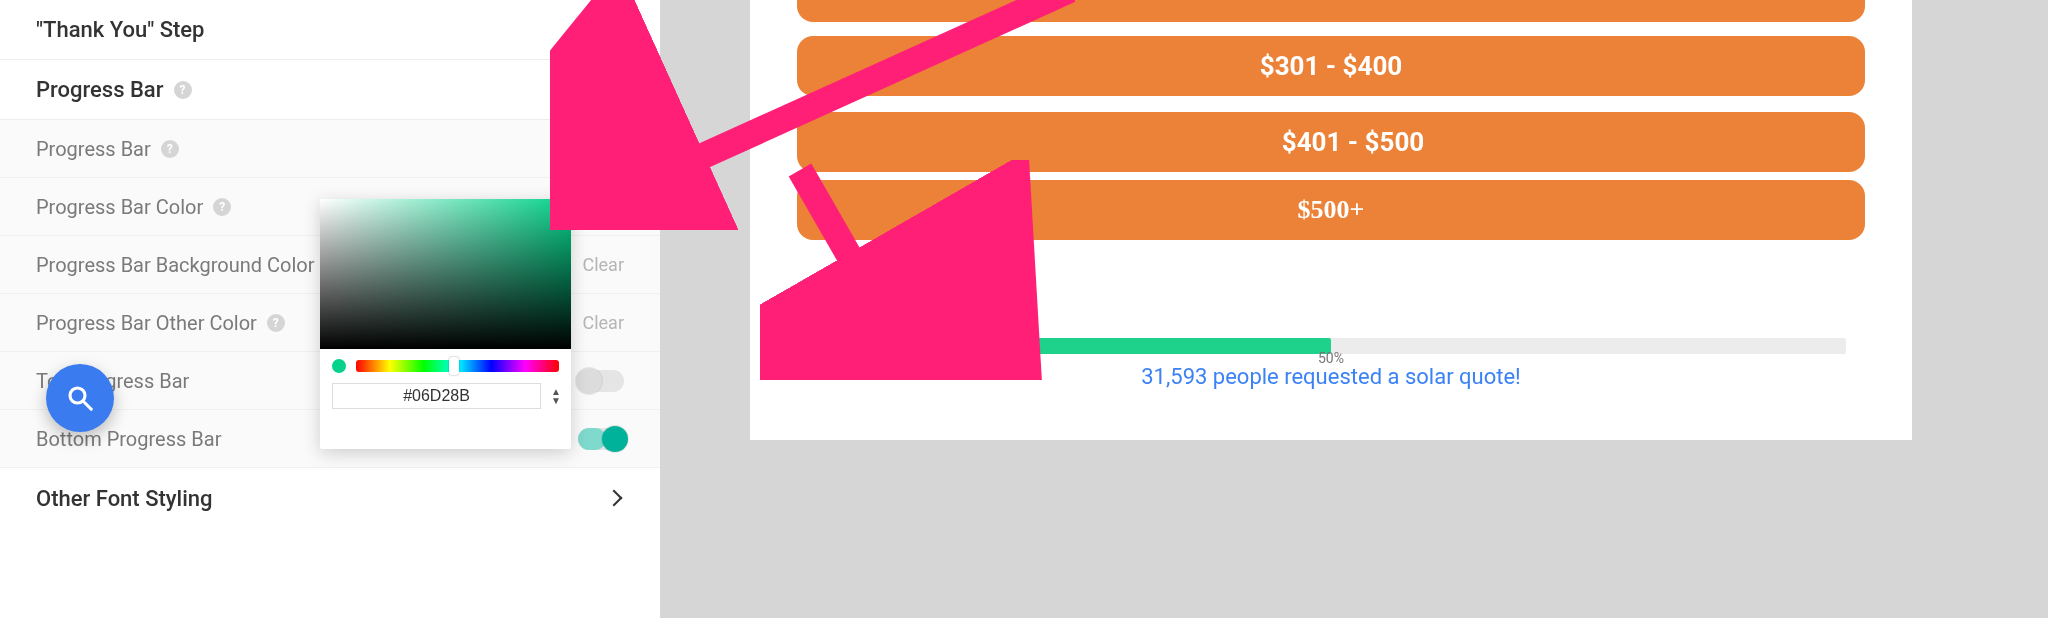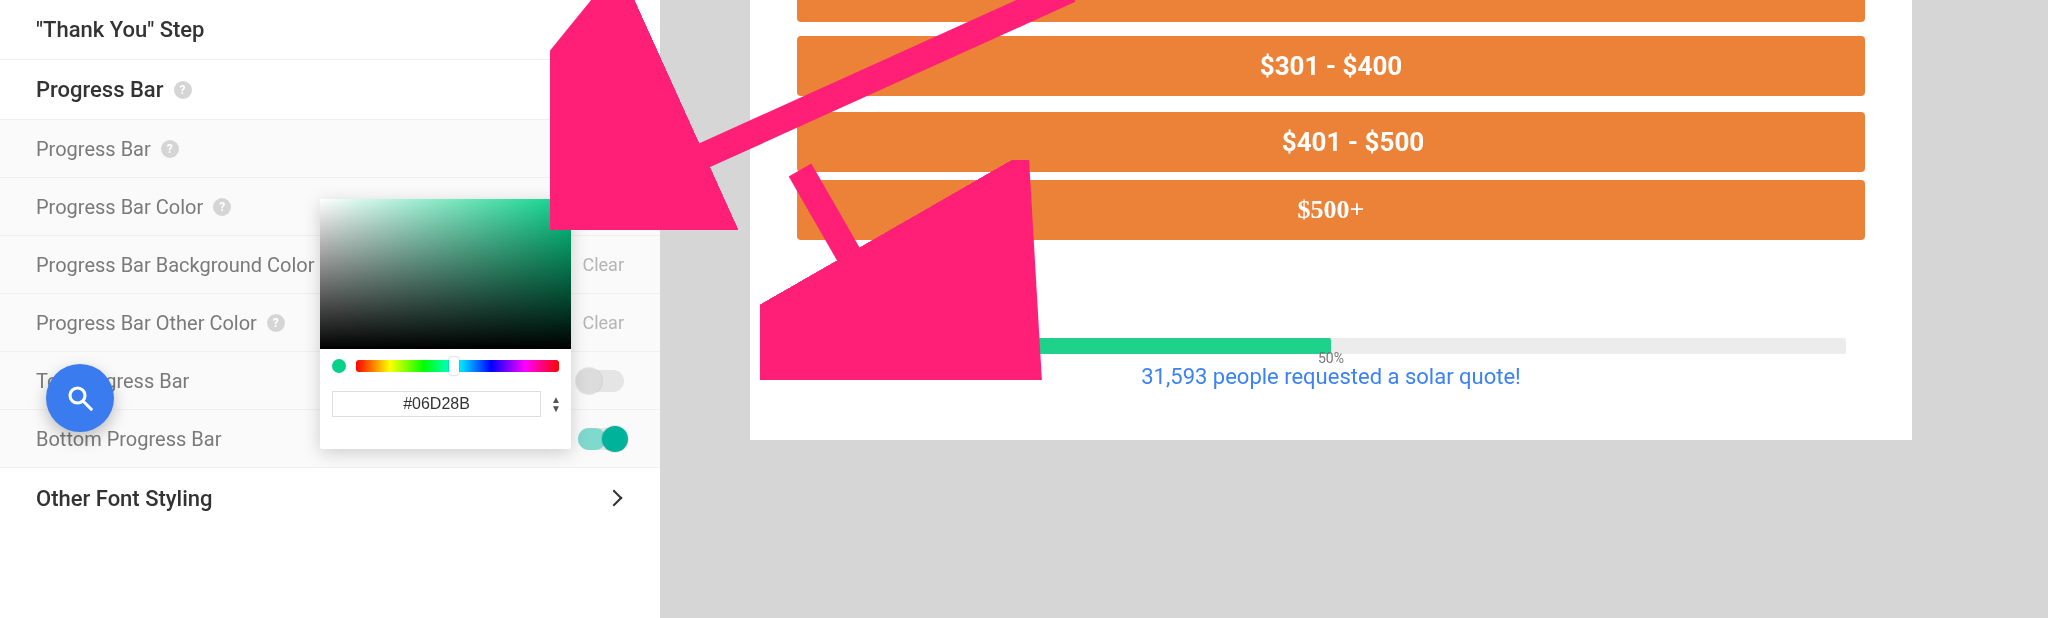--- a/index.html
+++ b/index.html
@@ -29,33 +29,33 @@
 .clear-link { color:#b5b5b5; font-size:18px; cursor:pointer; }
 
 
 .picker { position:absolute; left:320px; top:199px; width:251px; height:250px; background:#fff; box-shadow:0 4px 18px rgba(0,0,0,.18); border-radius:2px; }
 .picker .sat { position:relative; width:251px; height:150px; background: linear-gradient(to top, #000, rgba(0,0,0,0)), linear-gradient(to right, #fff, #06d28b); }
 .picker .sat .cursor { position:absolute; top:16px; right:8px; width:12px; height:12px; border:2px solid #fff; border-radius:50%; background:transparent; }
 .picker .hue-row { display:flex; align-items:center; gap:10px; padding:10px 12px; }
 .picker .dot { width:14px; height:14px; border-radius:50%; background:#06d28b; }
 .picker .hue { position:relative; flex:1; height:12px; border-radius:3px; background: linear-gradient(to right, #ff0000, #ffff00, #00ff00, #00ffff, #0000ff, #ff00ff, #ff0000); }
 .picker .hue .hp { position:absolute; top:-3px; left:46%; width:10px; height:18px; border-radius:3px; background:#fff; box-shadow:0 0 2px rgba(0,0,0,.4); }
-.picker .hex-row { display:flex; align-items:center; gap:10px; padding:0 12px 4px;margin-top:8px; }
+.picker .hex-row { display:flex; align-items:center; gap:10px; padding:0 12px 4px; }
 .picker .hex-input { flex:1; height:26px; border:1px solid #ddd; text-align:center; font-size:16px; color:#333; }
 .picker .stepper { display:flex; flex-direction:column; gap:1px; color:#555; font-size:10px; line-height:8px; }
 .picker .hex-label { text-align:center; padding:4px 0 10px; color:#9a9a9a; font-size:13px; letter-spacing:.5px; }
 
 
 .fab { position:absolute; left:46px; top:364px; width:68px; height:68px; border-radius:50%; background:#3a7bf0; display:flex; align-items:center; justify-content:center; color:#fff; box-shadow:0 6px 16px rgba(0,0,0,.25); z-index:50; }
 .fab svg { width:30px; height:30px; }
 
 
 .right-region { position:absolute; left:660px; top:0; right:0; bottom:0; background:#d6d6d6; }
 .preview-card { position:absolute; left:90px; top:0; right:136px; height:440px; background:#fff; }
-.opt-btn { position:absolute; left:47px; right:47px; height:60px; border-radius:4px; background:#eb8237; color:#fff; font-size:26px; font-weight:700; display:flex; align-items:center; justify-content:center; }
+.opt-btn { position:absolute; left:47px; right:47px; height:60px; border-radius:16px; background:#eb8237; color:#fff; font-size:26px; font-weight:700; display:flex; align-items:center; justify-content:center; }
 .opt-btn.b1 { top:-8px; height:30px; border-top-left-radius:0; border-top-right-radius:0; }
 .opt-btn.b2 { top:36px; }
 .opt-btn.b3 { top:112px;padding-left:44px; }
 .opt-btn.b4 { top:180px;font-family:Liberation Serif, serif; }
 
 .progress-wrap { position:absolute; left:66px; right:66px; top:338px; height:16px; background:#ececec; border-radius:2px; }
 .progress-fill { height:100%; background:#1fd28b; border-radius:2px; }
 .progress-pct { position:absolute; top:12px; font-size:14px; color:#777; transform:translateX(-50%); }
 .progress-caption { position:absolute; left:0; right:0; top:364px; text-align:center; color:#3b82f6; font-size:22px; }
 

